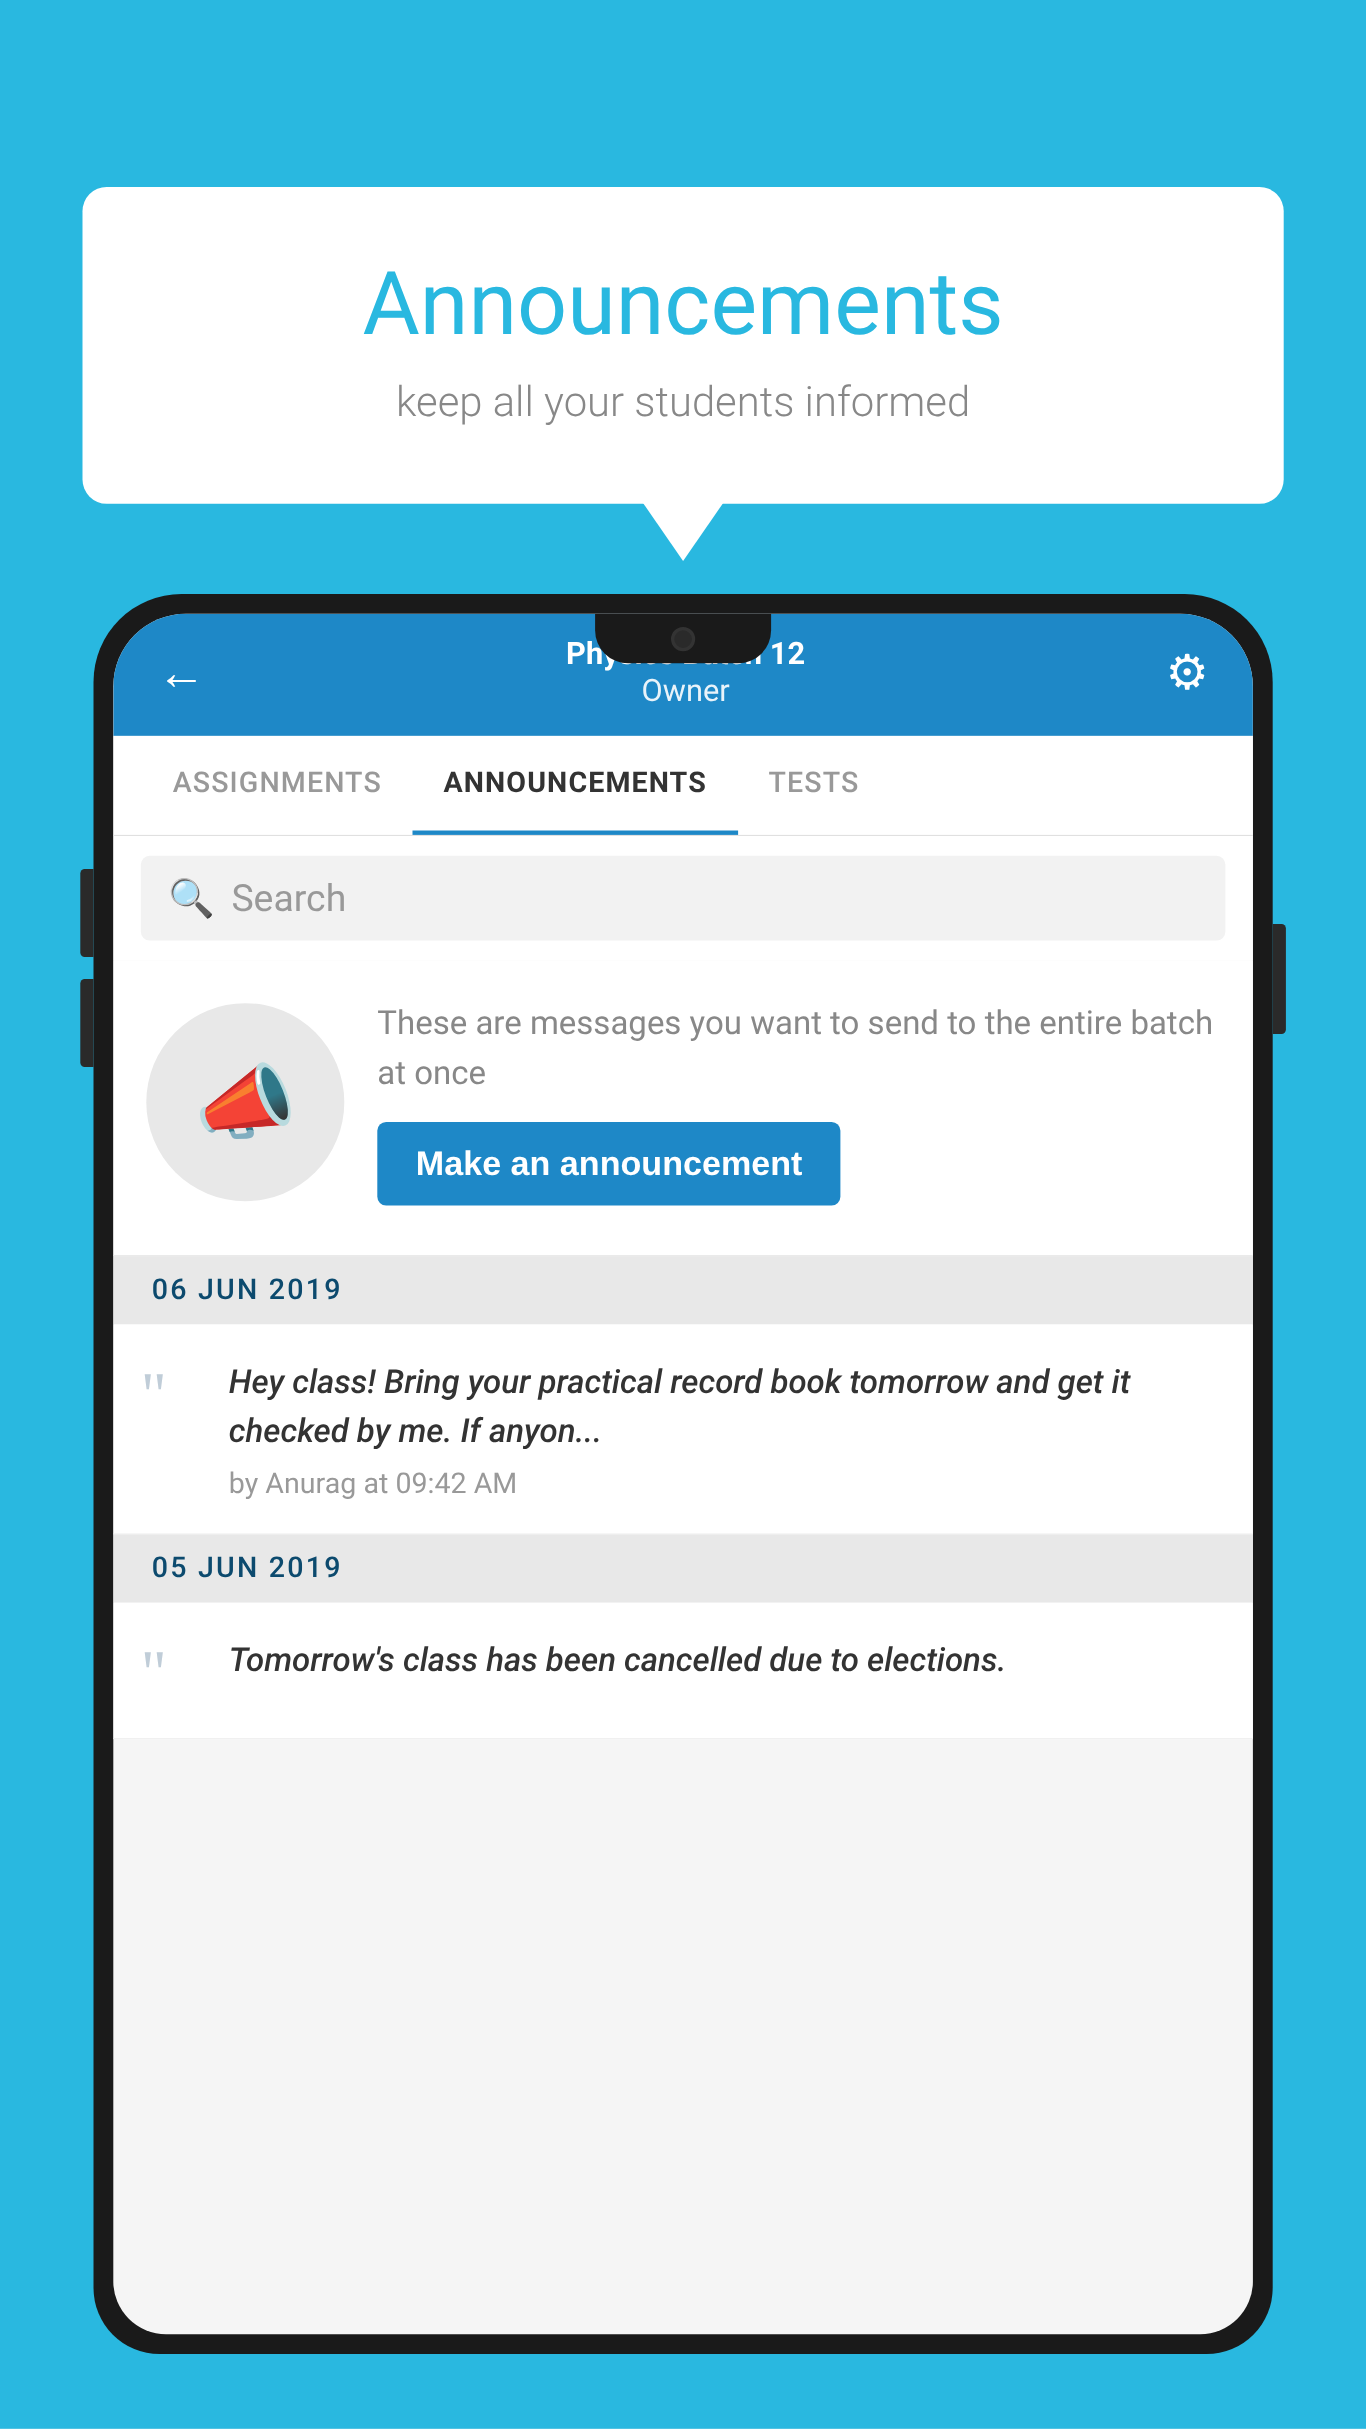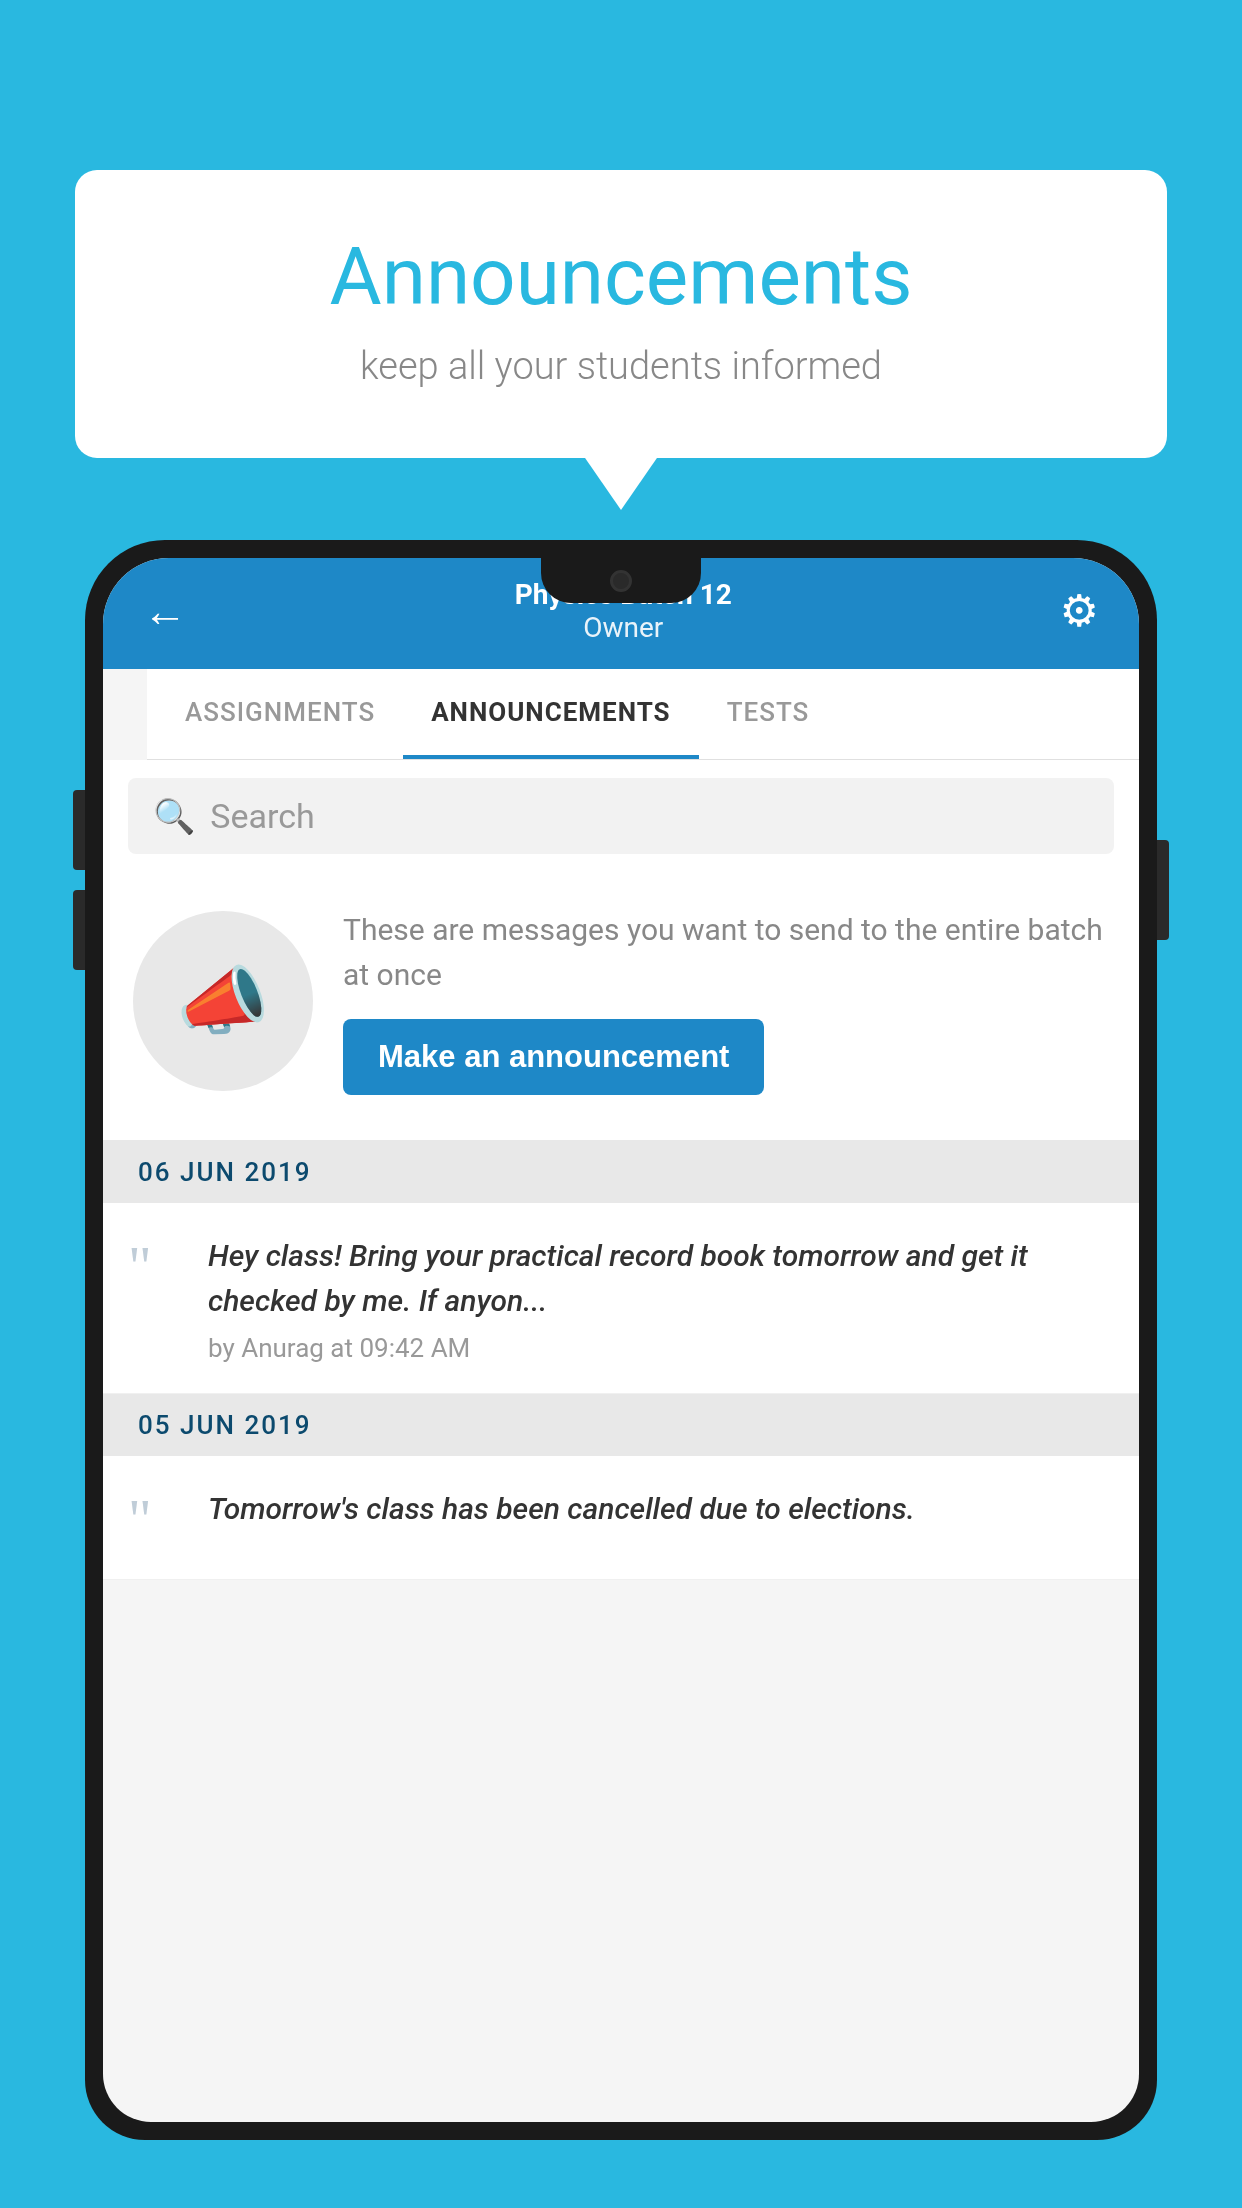--- a/index.html
+++ b/index.html
@@ -184,22 +184,21 @@
       font-size: 44px;
       cursor: pointer;
     }
 
     
     .tabs-bar {
       background: white;
       display: flex;
       align-items: center;
       border-bottom: 1px solid #e0e0e0;
-      padding: 0 10px;
-      margin-left: 44px;
+      padding: 0 26px;
     }
 
     .tab-item {
       padding: 28px 28px;
       font-size: 26px;
       font-weight: 500;
       color: #999;
       cursor: pointer;
       border-bottom: 4px solid transparent;
       letter-spacing: 1px;

